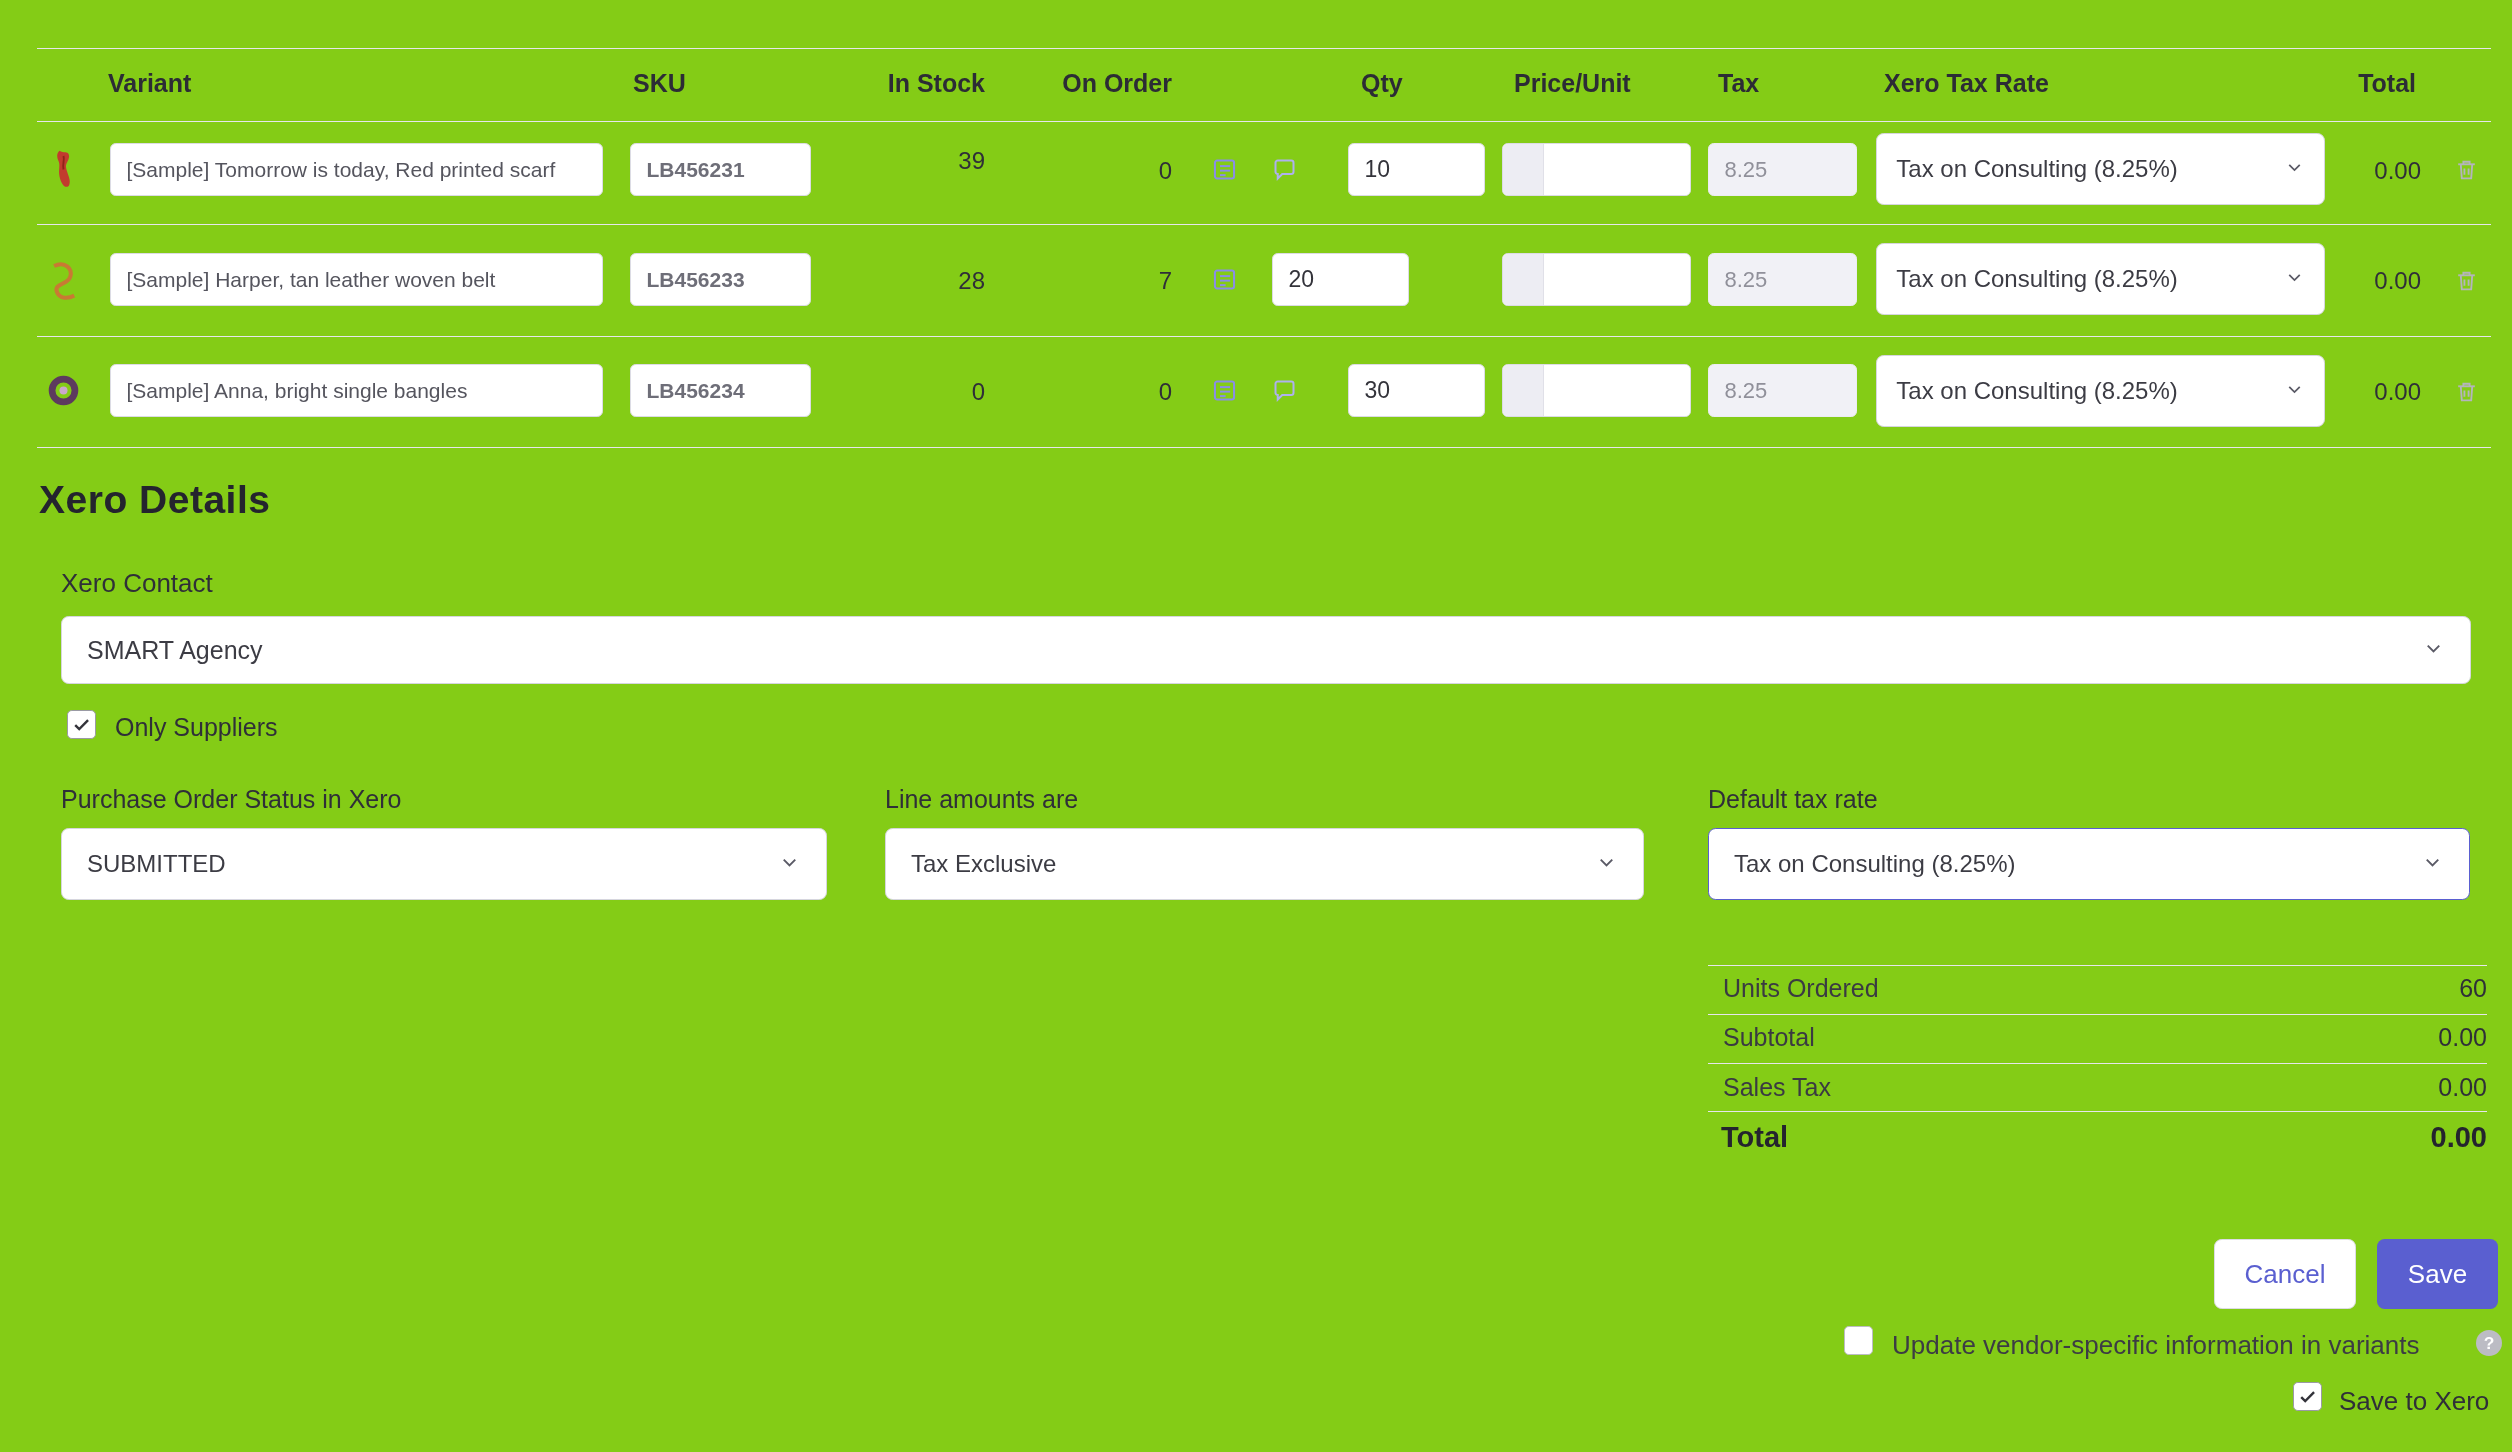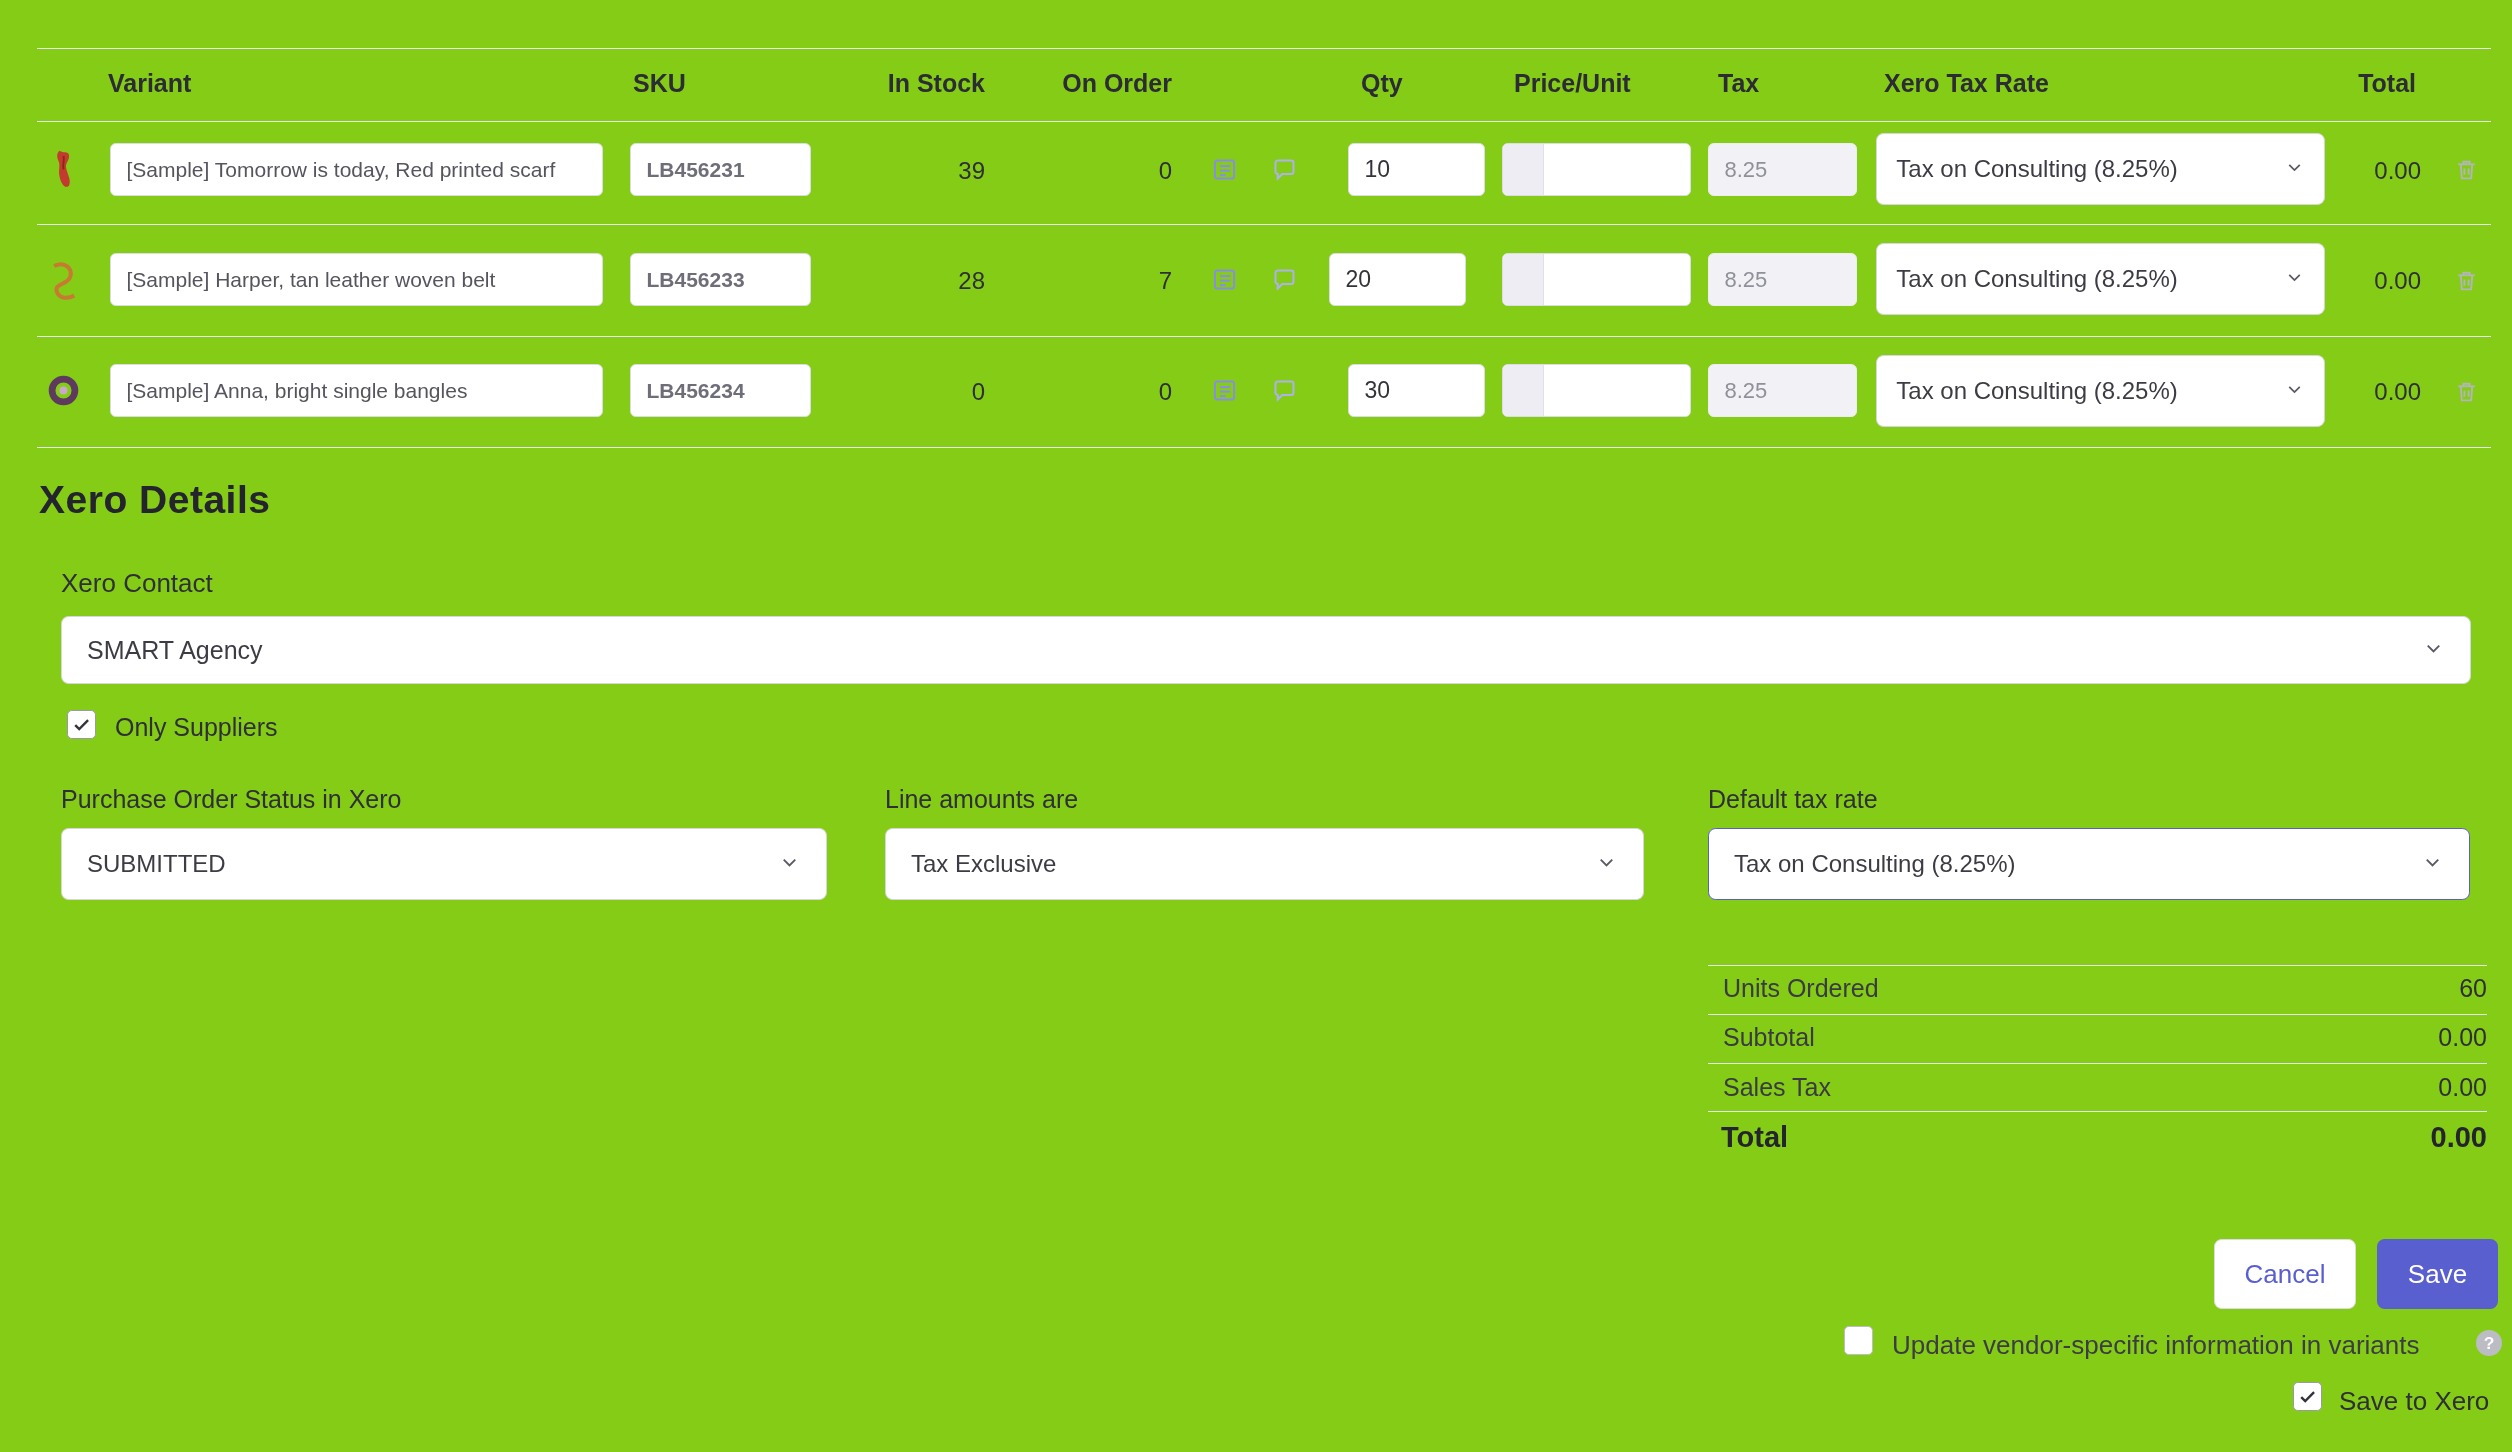--- a/index.html
+++ b/index.html
@@ -66,21 +66,21 @@
 
   <div>
     <span class="abs" style="left:46px;top:148px">
       <svg width="35" height="43" viewBox="0 0 24 32">
           <path d="M9 2c3 2 6 0 7 3 1 4-3 6-2 10 1 5 4 9 2 13-3 3-6-2-7-7-1-5 1-8-1-12-1-3-1-5 1-7z" fill="#c23b2e"></path>
           <path d="M12 6c1 3-1 6 0 10" stroke="#8e2418" stroke-width="1.4" fill="none"></path>
         </svg>
     </span>
     <input class="abs input" style="left: 110px; top: 143px; width: 493px;" value="[Sample] Tomorrow is today, Red printed scarf">
     <input class="abs input sku" style="left: 630px; top: 143px; width: 181px;" value="LB456231">
-    <div class="abs num" style="left:840px;top:157px;width:145px">39</div>
+    <div class="abs num" style="left:840px;top:147px;width:145px">39</div>
     <div class="abs num" style="left:1027px;top:157px;width:145px">0</div>
     <span class="abs icon-btn" style="left:1211px;top:156px">
       <svg width="27" height="27" viewBox="0 0 24 24" fill="none" stroke="#8a8de8" stroke-width="1.8">
           <rect x="3.5" y="4" width="17" height="16" rx="2"></rect>
           <line x1="8" y1="9" x2="17" y2="9"></line>
           <line x1="8" y1="13" x2="17" y2="13"></line>
           <line x1="8" y1="17" x2="13" y2="17"></line>
         </svg>
     </span>
     <span class="abs icon-btn" style="left:1271px;top:156px">
@@ -127,21 +127,21 @@
           <line x1="8" y1="9" x2="17" y2="9"></line>
           <line x1="8" y1="13" x2="17" y2="13"></line>
           <line x1="8" y1="17" x2="13" y2="17"></line>
         </svg>
     </span>
     <span class="abs icon-btn" style="left:1271px;top:266px">
       <svg width="27" height="27" viewBox="0 0 24 24" fill="none" stroke="#aeb1ee" stroke-width="1.8">
           <path d="M4 6a2 2 0 0 1 2-2h12a2 2 0 0 1 2 2v8a2 2 0 0 1-2 2h-8l-4 4v-4H6a2 2 0 0 1-2-2z"></path>
         </svg>
     </span>
-    <input class="abs input qty" style="left: 1329px; top: 253px; width: 137px;" value="20">
+    <input class="abs input qty" style="left: 1272px; top: 253px; width: 137px;" value="20">
     <div class="abs price-wrap" style="left:1502px;top:253px;width:189px">
       <div class="price-prefix"></div>
       <input style="">
     </div>
     <input class="abs input tax-input" style="left: 1708px; top: 253px; width: 149px;" value="8.25">
     <div class="abs select row-select" style="left:1876px;top:243px;width:449px">
       <span class="sel-label">Tax on Consulting (8.25%)</span>
       <span><svg width="21" height="21" viewBox="0 0 24 24" fill="none" stroke="#5a5a66" stroke-width="2">
             <path d="M6 9l6 6 6-6"></path>
           </svg></span>

